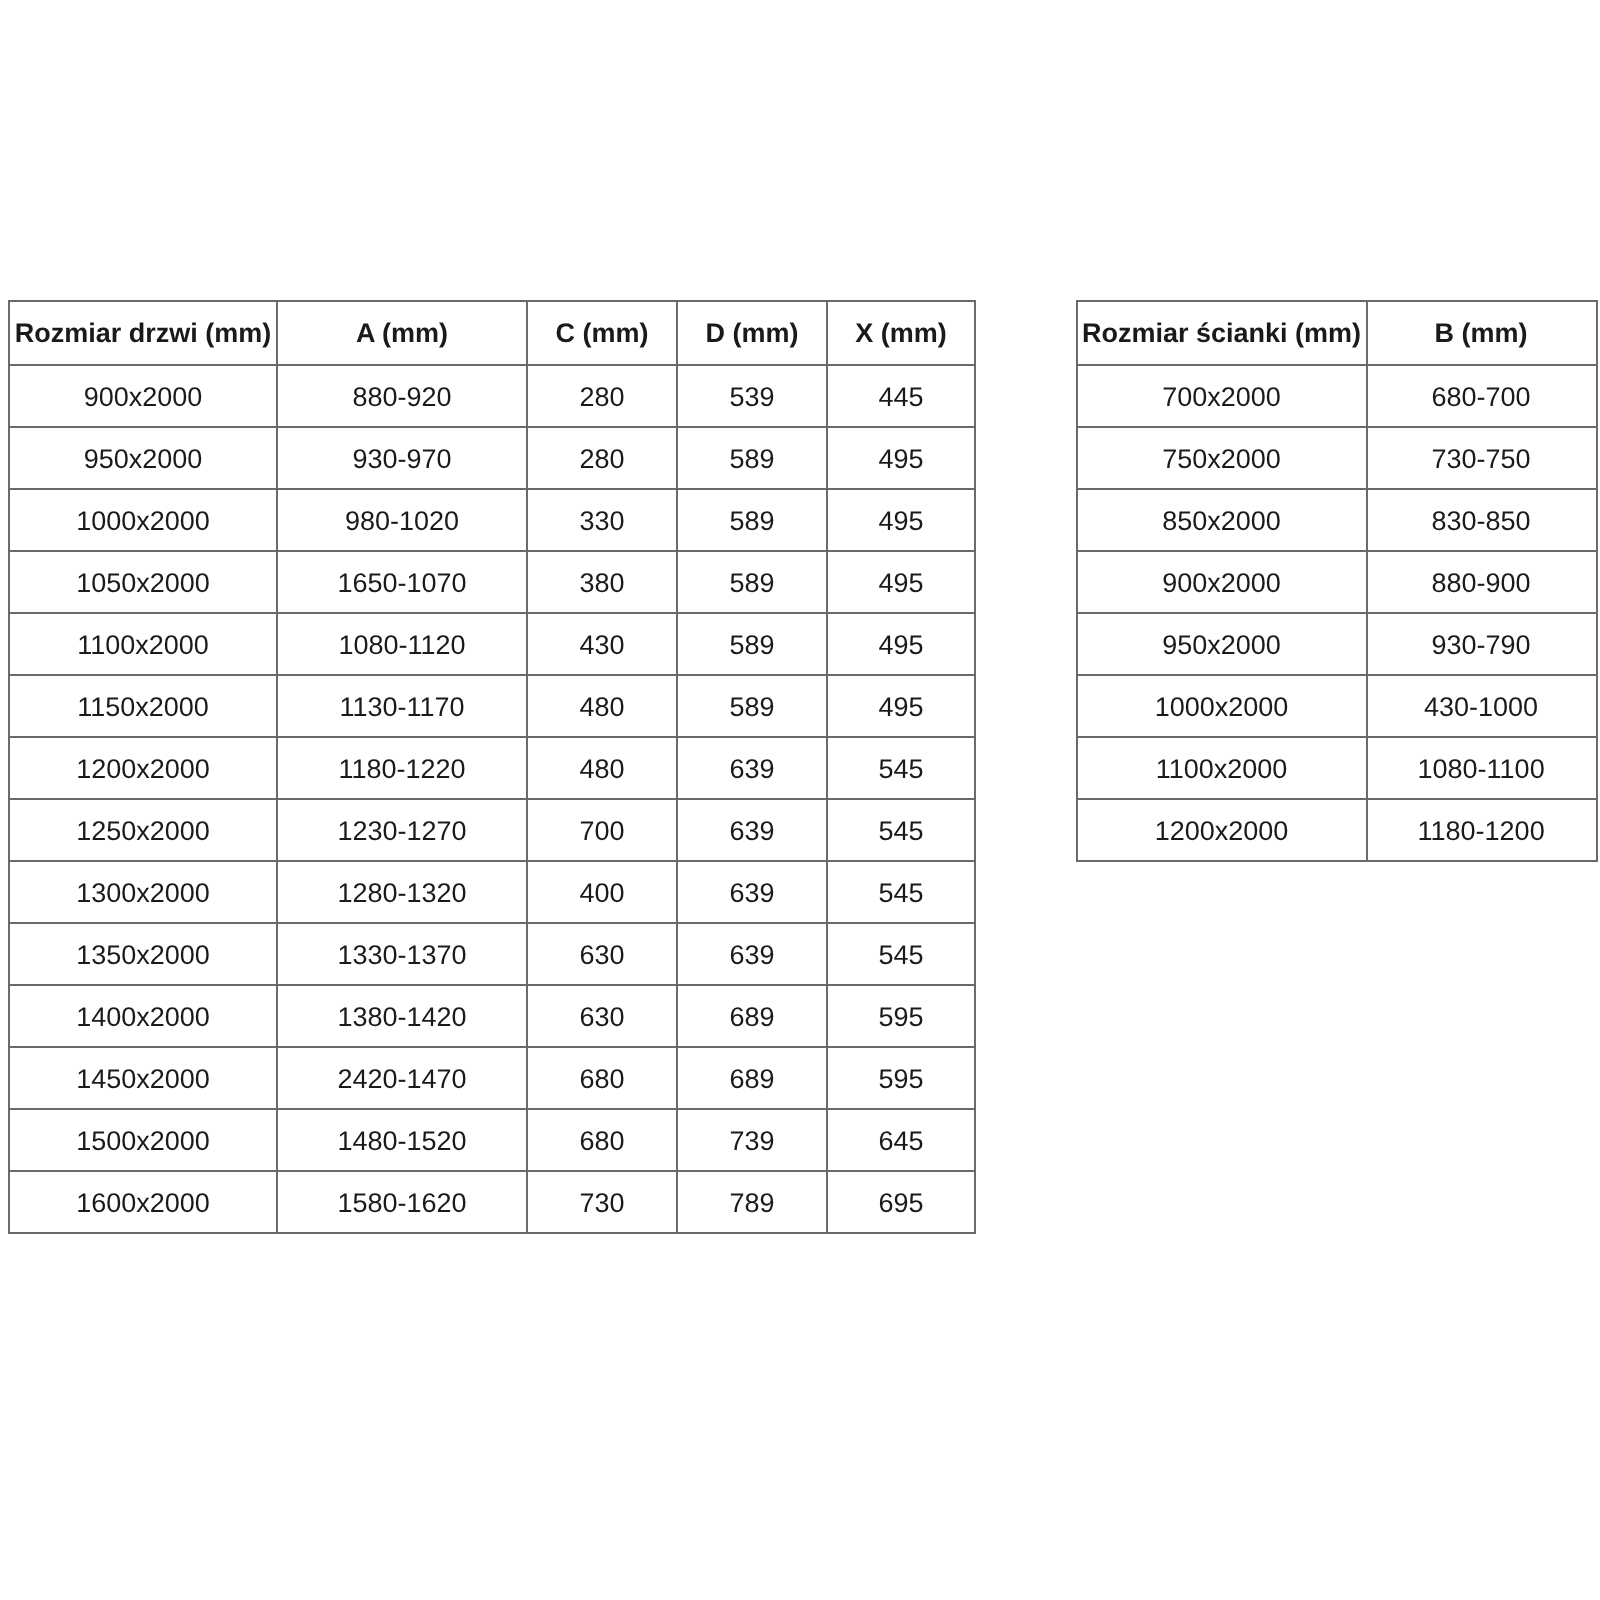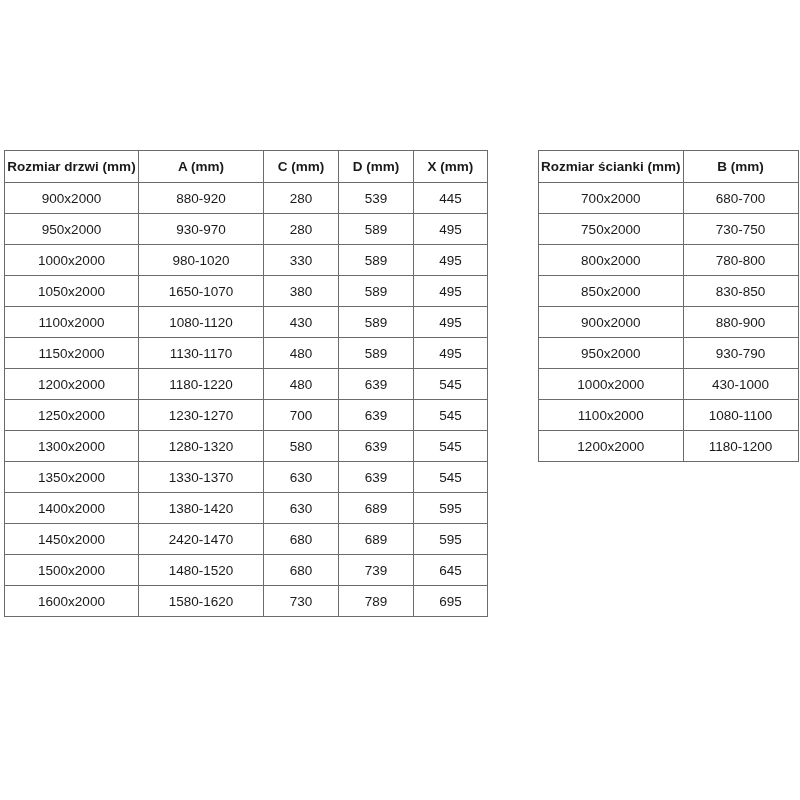--- a/index.html
+++ b/index.html
@@ -125,21 +125,21 @@
         <tr>
           <td>1250x2000</td>
           <td>1230-1270</td>
           <td>700</td>
           <td>639</td>
           <td>545</td>
         </tr>
         <tr>
           <td>1300x2000</td>
           <td>1280-1320</td>
-          <td>580</td>
+          <td>400</td>
           <td>639</td>
           <td>545</td>
         </tr>
         <tr>
           <td>1350x2000</td>
           <td>1330-1370</td>
           <td>630</td>
           <td>639</td>
           <td>545</td>
         </tr>
@@ -188,24 +188,20 @@
       <tbody>
         <tr>
           <td>700x2000</td>
           <td>680-700</td>
         </tr>
         <tr>
           <td>750x2000</td>
           <td>730-750</td>
         </tr>
         <tr>
-          <td>800x2000</td>
-          <td>780-800</td>
-        </tr>
-        <tr>
           <td>850x2000</td>
           <td>830-850</td>
         </tr>
         <tr>
           <td>900x2000</td>
           <td>880-900</td>
         </tr>
         <tr>
           <td>950x2000</td>
           <td>930-790</td>

